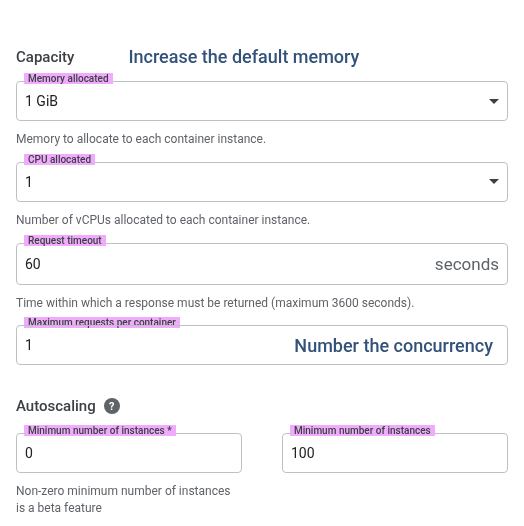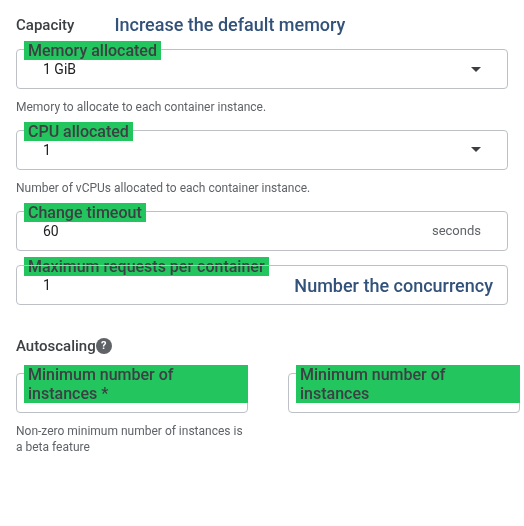--- a/index.html
+++ b/index.html
@@ -8,22 +8,23 @@
     padding: 14px 16px;
     font-family: Roboto, "Helvetica Neue", Arial, sans-serif;
     font-size: 13px;
     color: #202124;
     width: 524px;
     background: #fff;
   }
   .section-row {
     display: flex;
     align-items: center;
-    gap: 0;
+    gap: 14px;
     margin-bottom: 6px;
+    margin-top: 32px;
   }
   .section-title {
     font-size: 15px;
     color: #3c4043;
     font-weight: 500;
   }
   .annotation {
     font-size: 18px;
     font-weight: 500;
     color: #33527a;
@@ -31,50 +32,50 @@
   }
   .annot-memory { margin-left: 40px; text-align: center; }
   .field {
     position: relative;
     margin-top: 14px;
   }
   .field-label {
     position: absolute;
     top: -8px;
     left: 8px;
-    background: #22c55e;
+    background: #f0abfc;
     padding: 0 4px;
-    font-size: 16px;
+    font-size: 10px;
     font-weight: 500;
     color: #3c4043;
   }
   .field-box {
     border: 1px solid #bdc1c6;
     border-radius: 4px;
-    padding: 10px 26px;
+    padding: 10px 8px;
     display: flex;
     align-items: center;
     width: 100%;
     font-size: 14px;
     color: #202124;
     min-height: 40px;
   }
   .field-value {
     flex: 1;
     border: none;
     outline: none;
     font-size: 14px;
     font-family: inherit;
     color: #202124;
     padding: 0;
     background: transparent;
   }
   .suffix {
     color: #5f6368;
-    font-size: 13px;
+    font-size: 17px;
     margin-left: 8px;
   }
   .caret {
     width: 0;
     height: 0;
     border-left: 5px solid transparent;
     border-right: 5px solid transparent;
     border-top: 5px solid #3c4043;
     margin-left: 8px;
   }
@@ -97,20 +98,21 @@
     top: 50%;
     transform: translateY(-50%);
     font-size: 18px;
     font-weight: 500;
     color: #33527a;
     pointer-events: none;
   }
   .autoscaling-hdr {
     display: flex;
     align-items: center;
+    gap: 8px;
     margin-top: 32px;
     margin-bottom: 4px;
   }
   .help-icon {
     width: 16px;
     height: 16px;
     border-radius: 50%;
     background: #5f6368;
     color: #fff;
     font-size: 11px;
@@ -146,25 +148,26 @@
 <div class="field">
   <div class="field-label">CPU allocated</div>
   <div class="field-box">
     <span class="field-value">1</span>
     <span class="caret"></span>
   </div>
   <div class="helper">Number of vCPUs allocated to each container instance.</div>
 </div>
 
 <div class="field">
-  <div class="field-label">Change timeout</div>
+  <div class="field-label">Request timeout</div>
   <div class="field-box">
     <input class="field-value" value="60" style="">
     <span class="suffix">seconds</span>
   </div>
+  <div class="helper">Time within which a response must be returned (maximum 3600 seconds).</div>
 </div>
 
 <div class="field">
   <div class="field-label">Maximum requests per container</div>
   <div class="field-box annot-row">
     <input class="field-value" value="1" style="">
     <span class="annot-conc">Number the concurrency</span>
   </div>
 </div>
 

